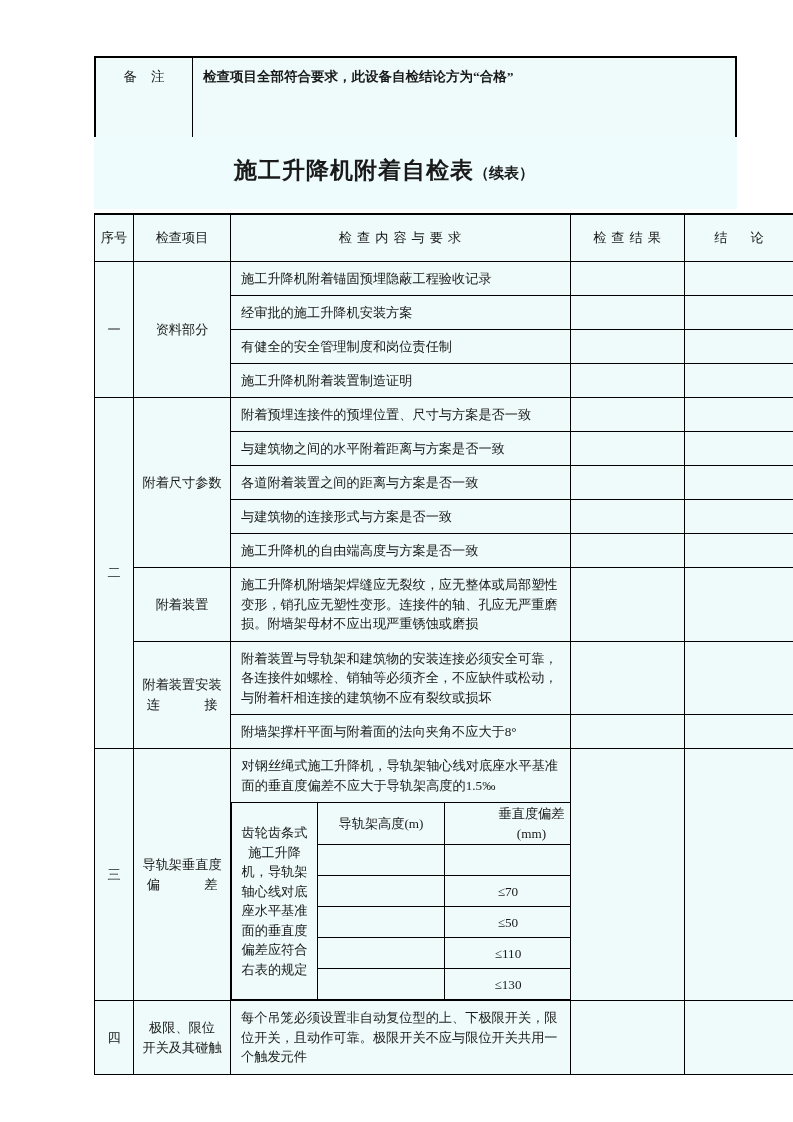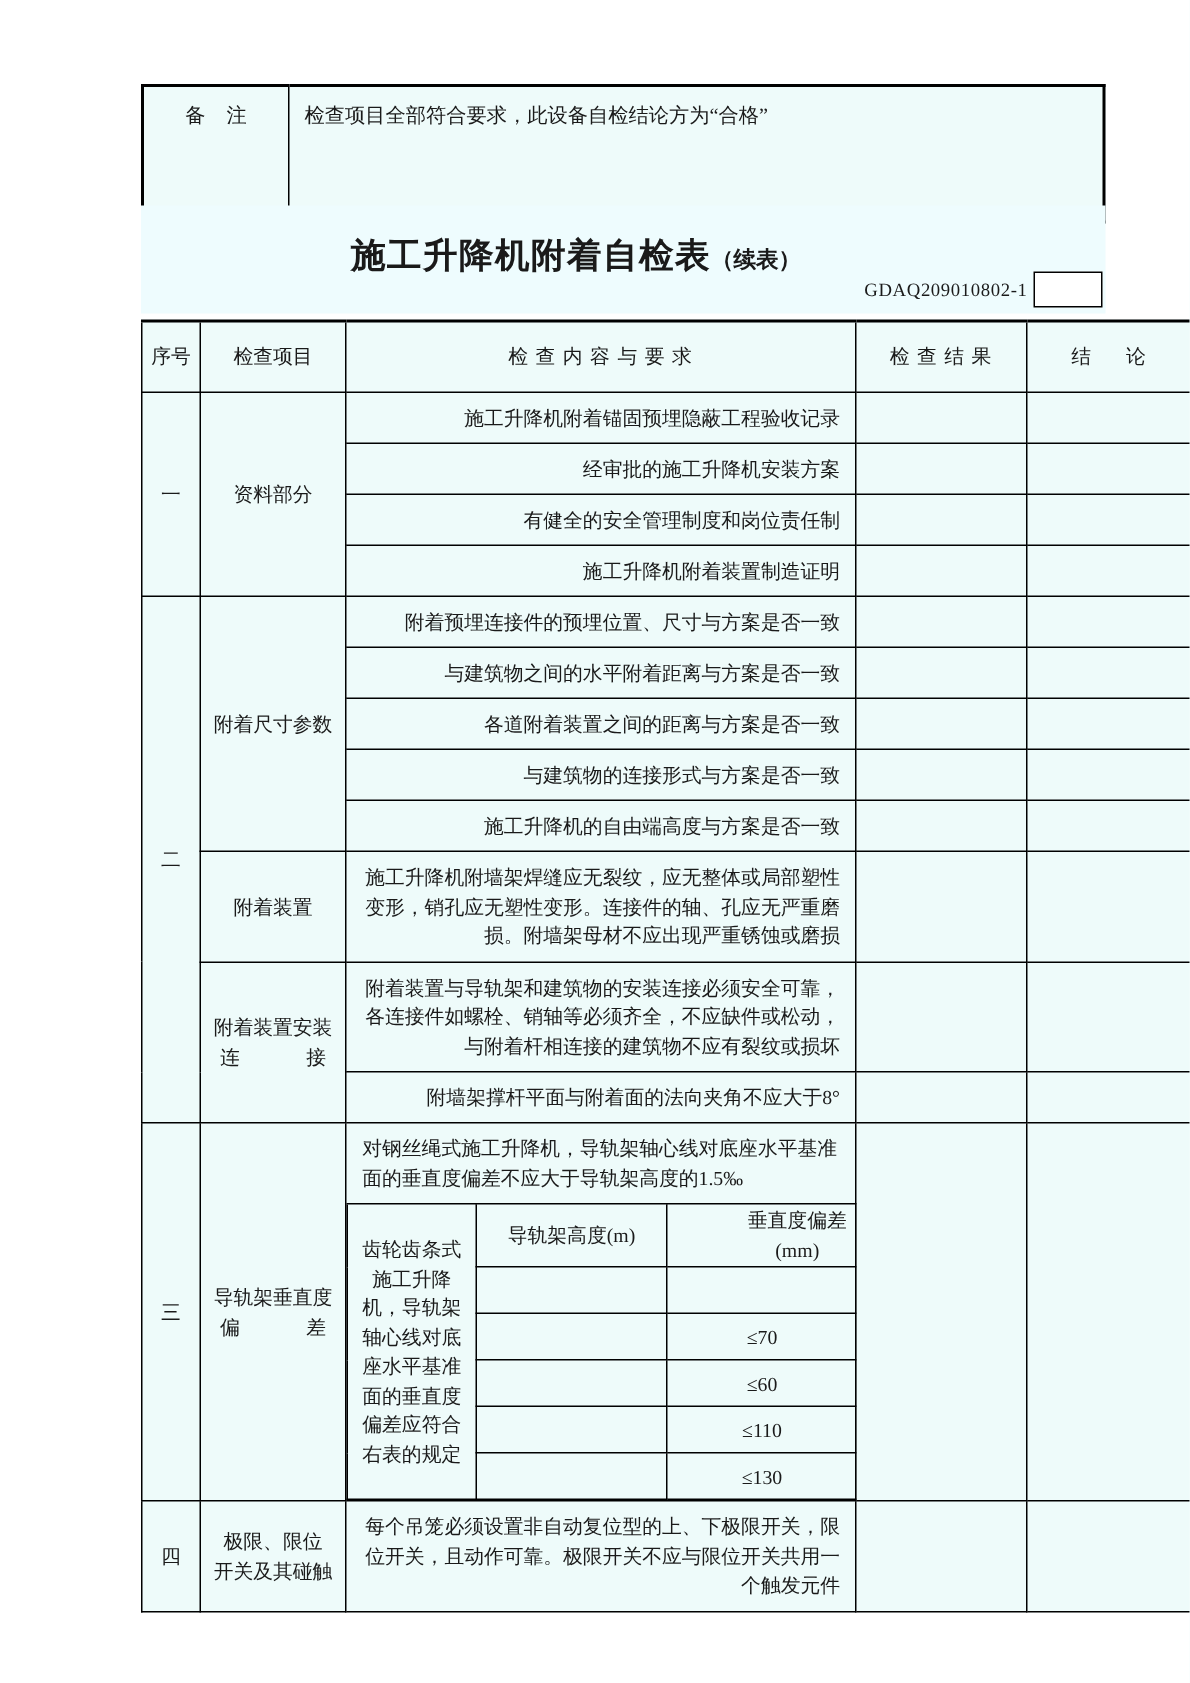--- a/index.html
+++ b/index.html
@@ -39,20 +39,21 @@
   #remark-table td.rm-label {
     width: 96px;
     text-align: center;
     padding-left: 0;
     padding-right: 0;
     letter-spacing: 0;
     border-left-width: 2px;
   }
   #remark-table td.rm-value {
     border-right-width: 2px;
+    font-weight: bold;
   }
   .sp2 { letter-spacing: 14px; padding-left: 14px; }
 
   
   #title-band {
     position: absolute;
     left: 94px;
     top: 137px;
     width: 643px;
     height: 72px;
@@ -137,21 +138,21 @@
     text-align: center;
     vertical-align: middle;
     font-size: 13.5px;
   }
   td.cell-item {
     text-align: center;
     padding: 3px 4px;
   }
   td.cell-desc {
     padding: 7px 10px;
-    text-align: right;
+    text-align: left;
   }
   td.cell-blank {
     background: #ffffff;
   }
   tr.row-single td.cell-desc { height: 21px; padding-top: 6px; padding-bottom: 6px; }
 
   .two-line { line-height: 1.55; }
   .ctr-sp { letter-spacing: 6px; padding-left: 6px; }
 
   
@@ -202,24 +203,20 @@
     <tr>
       <td class="rm-label"><span class="sp2">备注</span></td>
       <td class="rm-value">检查项目全部符合要求，此设备自检结论方为“合格”</td>
     </tr>
   </tbody>
 </table>
 
 <div id="title-band">
   <div id="doc-title">
     <span>施工升降机附着自检表</span><span class="suffix">（续表）</span>
-  </div>
-  <div id="code-row">
-    <span id="form-code">GDAQ209010802-1</span>
-    <span id="code-box"></span>
   </div>
 </div>
 
 <table id="main-table">
   <colgroup>
     <col class="c-no">
       <col class="c-item">
       <col class="c-desc">
       <col class="c-result">
       <col class="c-concl">
@@ -331,21 +328,21 @@
             <tr>
               <td class="s-empty-h"></td>
               <td class="s-last"></td>
             </tr>
             <tr>
               <td class="s-empty-h"></td>
               <td class="s-last">≤70</td>
             </tr>
             <tr>
               <td class="s-empty-h"></td>
-              <td class="s-last">≤60</td>
+              <td class="s-last">≤50</td>
             </tr>
             <tr>
               <td class="s-empty-h"></td>
               <td class="s-last">≤110</td>
             </tr>
             <tr>
               <td class="s-empty-h"></td>
               <td class="s-last">≤130</td>
             </tr>
           </tbody>

